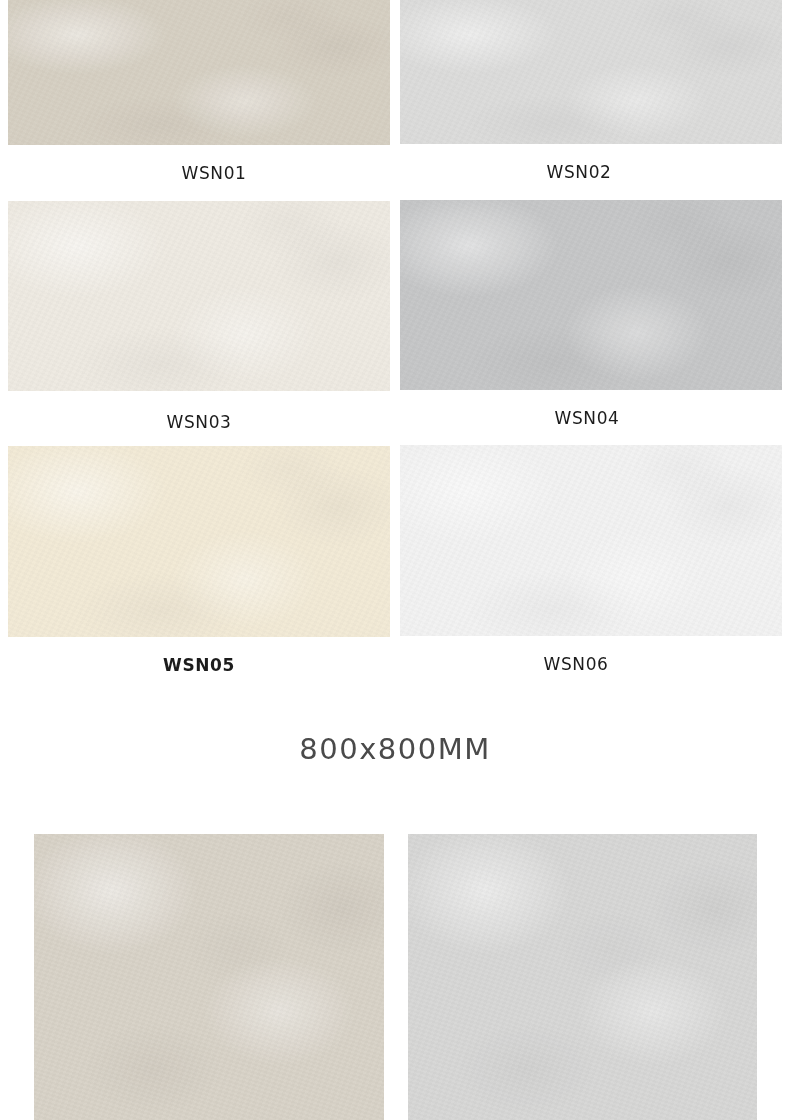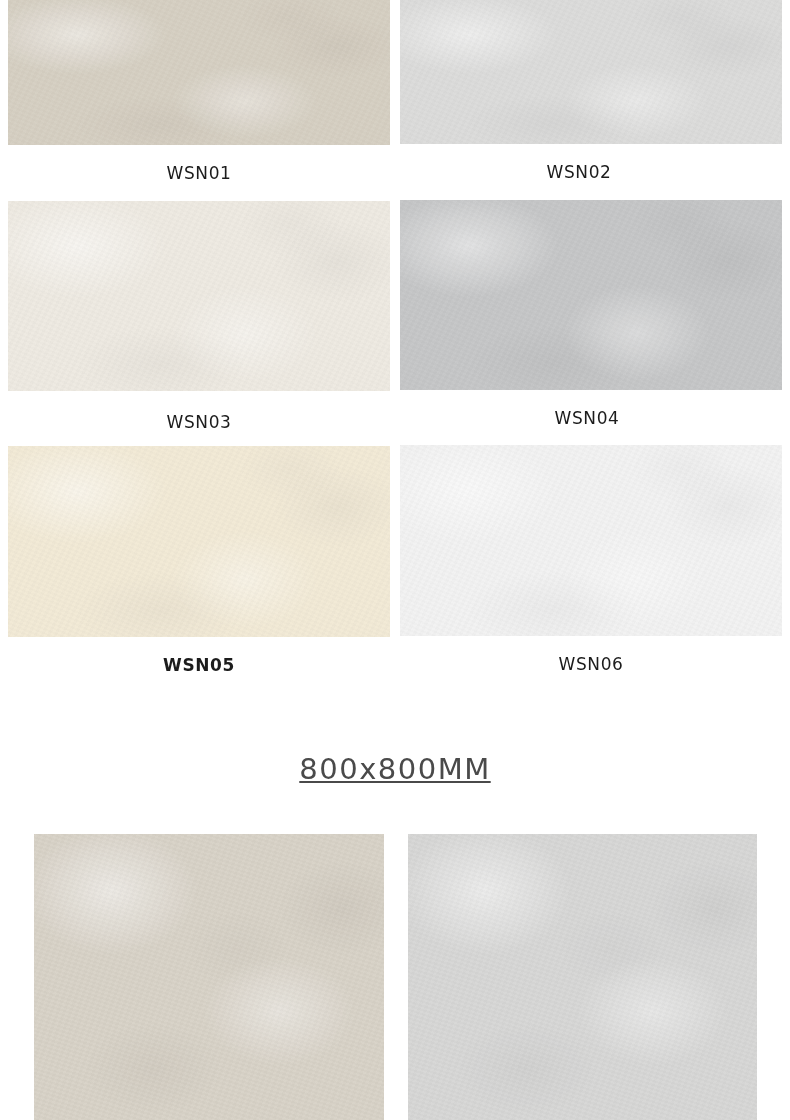--- a/index.html
+++ b/index.html
@@ -113,21 +113,21 @@
   }
 </style>
 </head>
 <body style="background: rgb(255, 255, 255);">
 
 <div class="tile-grid">
 
   <div class="tile-cell" style="left: 8px; top: 0px; width: 382px; height: 145px;">
     <div class="tile-swatch" style="background: rgb(214, 207, 194);"></div>
   </div>
-  <div class="tile-label" style="left: 8px; top: 163px; width: 382px;">WSN01</div>
+  <div class="tile-label" style="left: 23px; top: 163px; width: 382px;">WSN01</div>
 
   <div class="tile-cell" style="left: 400px; top: 0px; width: 382px; height: 144px;">
     <div class="tile-swatch" style="background: rgb(220, 220, 219);"></div>
   </div>
   <div class="tile-label" style="left: 388px; top: 162px; width: 382px;">WSN02</div>
 
   <div class="tile-cell" style="left: 8px; top: 201px; width: 382px; height: 190px;">
     <div class="tile-swatch" style="background: rgb(238, 234, 226);"></div>
   </div>
   <div class="tile-label" style="left: 8px; top: 412px; width: 382px;">WSN03</div>
@@ -138,24 +138,24 @@
   <div class="tile-label" style="left: 396px; top: 408px; width: 382px;">WSN04</div>
 
   <div class="tile-cell" style="left: 8px; top: 446px; width: 382px; height: 191px;">
     <div class="tile-swatch" style="background: rgb(242, 234, 214);"></div>
   </div>
   <div class="tile-label" style="left: 8px; top: 655px; width: 382px; font-weight: bold;">WSN05</div>
 
   <div class="tile-cell" style="left: 400px; top: 445px; width: 382px; height: 191px;">
     <div class="tile-swatch" style="background: rgb(242, 242, 242);"></div>
   </div>
-  <div class="tile-label" style="left: 400px; top: 654px; width: 382px;">WSN06</div>
+  <div class="tile-label" style="left: 385px; top: 654px; width: 382px;">WSN06</div>
 
 </div>
 
-<div class="section-heading" style="top: 752px; color: rgb(74, 74, 74); text-decoration: underline;">800x800MM</div>
+<div class="section-heading" style="top: 732px; color: rgb(74, 74, 74);">800x800MM</div>
 
 <div class="square-cell" style="left: 34px; top: 834px; width: 350px; height: 286px;">
   <div class="square-swatch" style="background: rgb(216, 210, 199);"></div>
 </div>
 <div class="square-cell" style="left: 408px; top: 834px; width: 349px; height: 286px;">
   <div class="square-swatch" style="background: rgb(215, 215, 214);"></div>
 </div>
 
 </body></html>

